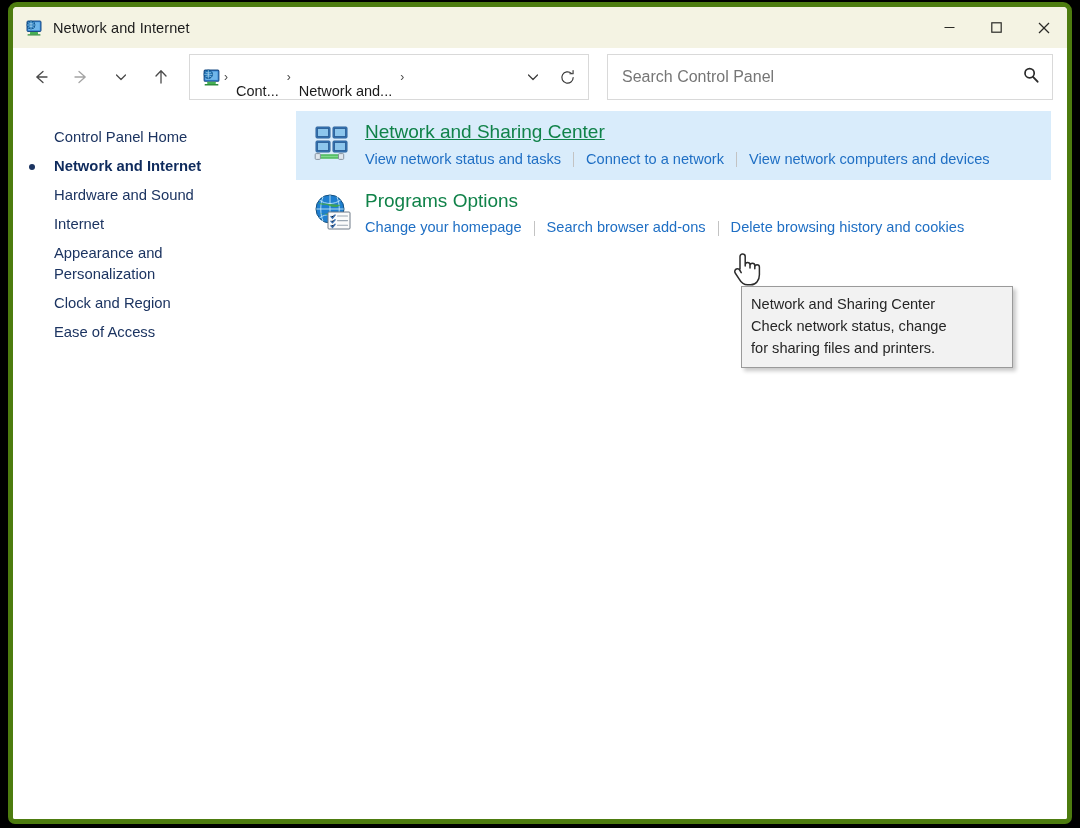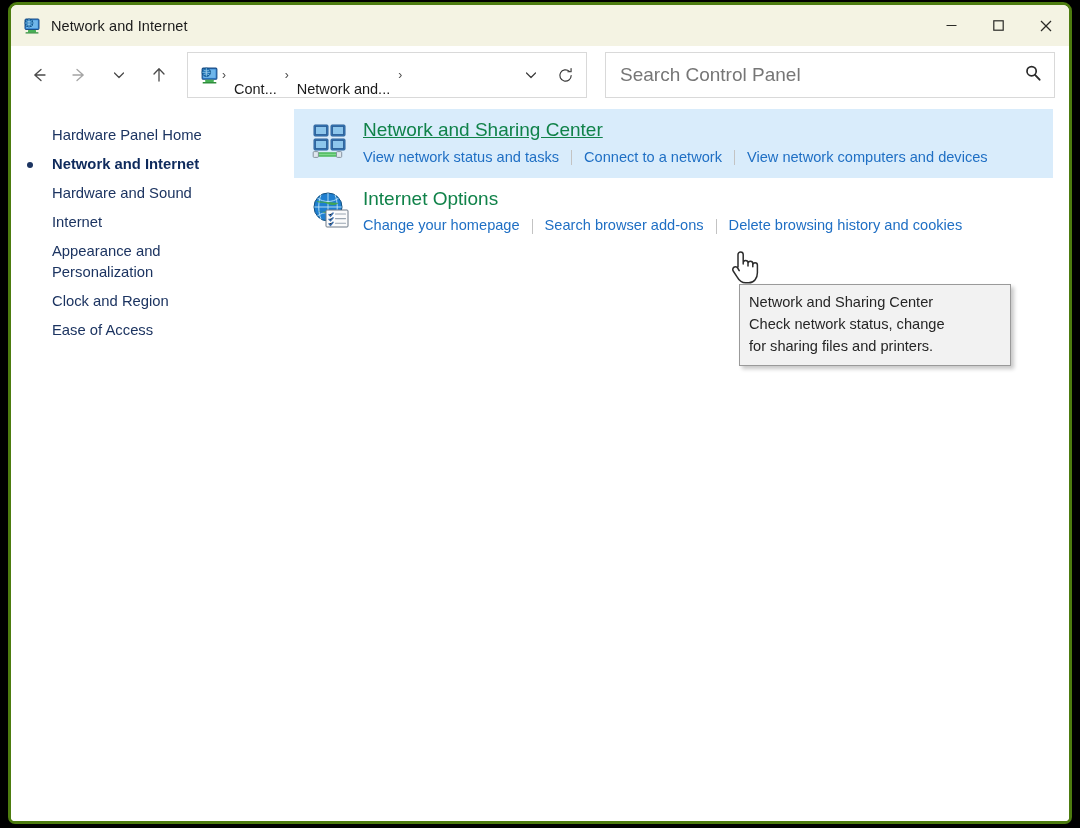--- a/index.html
+++ b/index.html
@@ -13,21 +13,21 @@
   }
 
   
   .window {
     position: absolute;
     left: 8px;
     top: 2px;
     width: 1064px;
     height: 822px;
     background: #ffffff;
-    border: 3px solid #4d7c0f;
+    border: 5px solid #4d7c0f;
     border-radius: 9px 9px 7px 7px;
     overflow: hidden;
     display: flex;
     flex-direction: column;
   }
 
   
   .titlebar {
     height: 41px;
     background: #f4f3e3;
@@ -121,21 +121,21 @@
     background: #fff;
     display: flex;
     align-items: center;
     padding: 0 12px 0 14px;
   }
   .searchbox input {
     flex: 1 1 auto;
     border: none;
     outline: none;
     font-family: "Liberation Sans", sans-serif;
-    font-size: 19px;
+    font-size: 16px;
     color: #14532d;
     background: transparent;
   }
   .searchbox input::placeholder { color: #767676; }
 
   
   .body-area {
     flex: 1 1 auto;
     display: flex;
     background: #ffffff;
@@ -348,21 +348,21 @@
           <line x1="11" y1="10.8" x2="15.6" y2="15.7" stroke="#2b2b2b" stroke-width="1.9" stroke-linecap="round"></line>
         </svg>
       </span>
     </div>
   </div>
 
   <div class="body-area">
 
     <div class="sidebar">
       <div class="side-item">
-        <span>Hardware Panel Home</span>
+        <span>Control Panel Home</span>
       </div>
 
       <div class="side-item current">
         <span class="side-bullet"></span>
         <span>Network and Internet</span>
       </div>
       <div class="side-item">
         <span>Hardware and Sound</span>
       </div>
       <div class="side-item">
@@ -428,21 +428,21 @@
               <path d="M18 33.8l1.5 1.6 2.6-3.1"></path>
             </g>
             <g stroke="#9aa6b2" stroke-width="1.1" stroke-linecap="round">
               <path d="M24.5 24h10"></path>
                 <path d="M24.5 28.6h10"></path>
                 <path d="M24.5 33.2h10"></path>
             </g>
           </svg>
         </div>
         <div class="cat-body">
-          <div class="cat-title">Internet Options</div>
+          <div class="cat-title">Programs Options</div>
           <div class="cat-links">
             <a href="#">Change your homepage</a>
             <span class="link-sep"></span>
             <a href="#">Search browser add-ons</a>
             <span class="link-sep"></span>
             <a href="#">Delete browsing history and cookies</a>
           </div>
         </div>
       </div>
 

